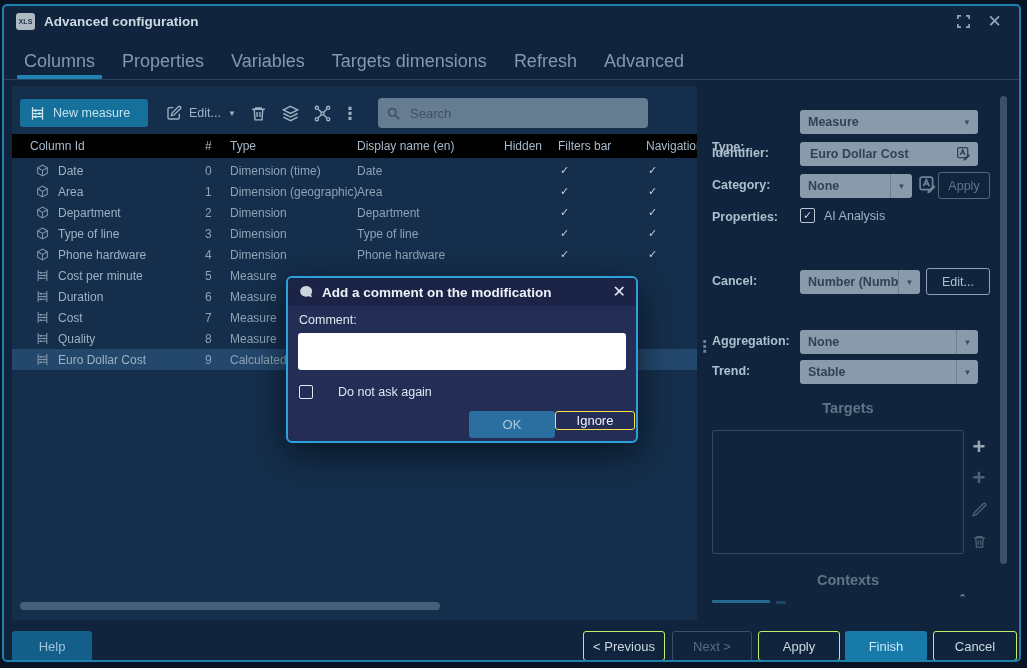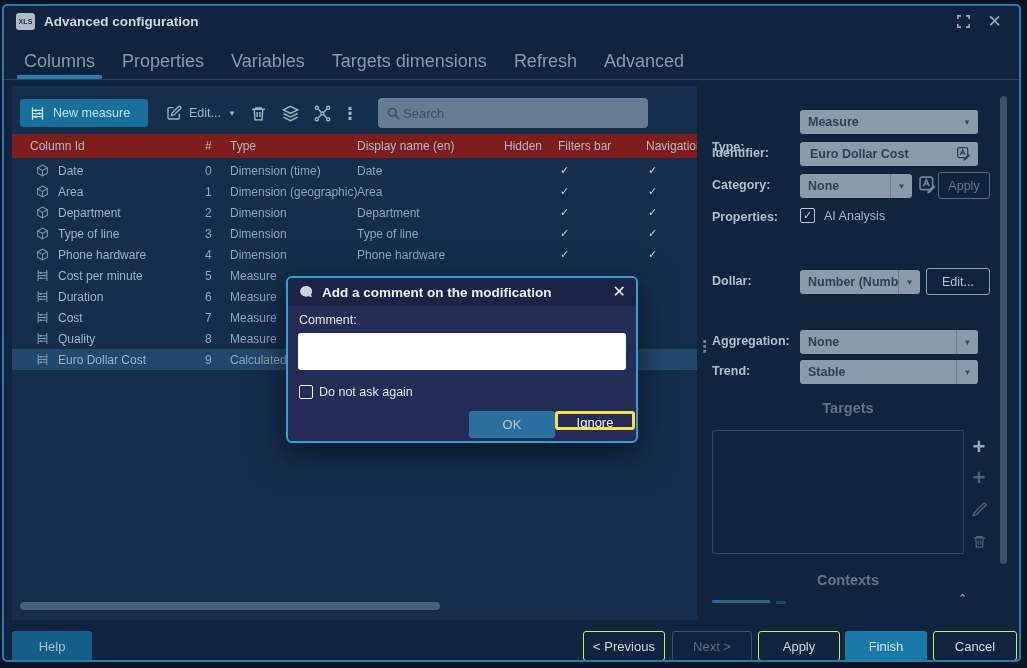--- a/index.html
+++ b/index.html
@@ -21,26 +21,26 @@
   .tab{position:relative;color:#8399ad;font-size:18px;height:100%;display:flex;align-items:center;cursor:pointer;}
   .tab.active::after{content:"";position:absolute;left:-7px;right:-7px;bottom:0;height:4px;background:#2083b4;border-radius:1px;}
 
   
   .left-panel{position:absolute;left:12px;top:86px;width:685px;height:534px;background:#142e4b;overflow:hidden;z-index:2;}
   .btn-new-measure{position:absolute;left:8px;top:13px;width:128px;height:28px;background:#15719b;border:none;border-radius:3px;color:#c0e2f0;font-size:12.5px;display:flex;align-items:center;gap:8px;padding:0 10px;cursor:pointer;}
   .edit-group{position:absolute;left:150px;top:13px;height:28px;display:flex;align-items:center;gap:7px;color:#9fb2c3;font-size:12.5px;cursor:pointer;padding:0 4px;}
   .caret{font-size:8px;color:#9fb2c3;}
   .tool-icon{position:absolute;top:19px;width:17px;height:17px;color:#9fb2c3;cursor:pointer;display:flex;align-items:center;justify-content:center;}
   .kebab{position:absolute;left:332px;top:14px;width:12px;height:26px;color:#9fb2c3;font-size:17px;font-weight:bold;display:flex;align-items:center;justify-content:center;cursor:pointer;}
-  .search-wrap{position:absolute;left:366px;top:12px;width:270px;height:30px;background:#667c90;border-radius:4px;display:flex;align-items:center;padding:0 8px;}
+  .search-wrap{position:absolute;left:366px;top:12px;width:270px;height:30px;background:#667c90;border-radius:4px;display:flex;align-items:center;padding:0 8px;gap:7px;}
   .search-wrap input{flex:1;background:transparent;border:none;outline:none;font-size:13px;color:#24384c;}
   .search-wrap input::placeholder{color:#3d5266;opacity:1;}
 
   .thead,.trow{display:grid;grid-template-columns:190px 18px 127px 147px 54px 88px 61px;align-items:center;}
-  .thead{position:absolute;left:0;top:48px;width:685px;height:24px;background:#7f1d1d;color:#a6bacc;font-size:12px;}
+  .thead{position:absolute;left:0;top:48px;width:685px;height:24px;background:#000000;color:#a6bacc;font-size:12px;}
   .thead span{padding-left:10px;white-space:nowrap;overflow:hidden;}
   .thead span:first-child{padding-left:18px;}
   .thead span:nth-child(2){padding-left:3px;}
   .tbody{position:absolute;left:0;top:74px;width:685px;}
   .trow{height:21px;font-size:12px;color:#8da3b6;cursor:pointer;}
   .trow.selected{background:#24476c;}
   .trow span{white-space:nowrap;}
   .c-id{padding-left:24px;display:flex;align-items:center;gap:9px;color:#9cb2c4;}
   .c-id .ric{width:13px;height:13px;display:inline-flex;flex:0 0 13px;}
   .c-num{padding-left:3px;}
@@ -83,24 +83,24 @@
   .bbtn.cancel{left:933px;width:84px;}
 
   
   .modal{position:absolute;left:286px;top:276px;width:352px;height:167px;background:#232d55;border:2px solid #2da2da;border-radius:6px;box-shadow:0 10px 34px rgba(0,0,0,.55);z-index:30;overflow:hidden;}
   .modal-head{height:28px;background:#1b2447;display:flex;align-items:center;gap:8px;padding:0 10px;}
   .modal-title{color:#edf1f6;font-size:13.5px;font-weight:bold;flex:1;}
   .modal-x{color:#e8edf3;font-size:16px;cursor:pointer;line-height:1;}
   .modal-body{position:relative;height:139px;}
   .comment-label{position:absolute;left:11px;top:7px;color:#dfe6ee;font-size:12.5px;}
   .comment-input{position:absolute;left:10px;top:27px;width:328px;height:37px;background:#ffffff;border:none;border-radius:3px;outline:none;padding:0 8px;font-size:13px;color:#233;}
-  .modal-check-row{position:absolute;left:11px;top:79px;display:flex;align-items:flex-start;gap:6px;color:#dfe6ee;font-size:12.5px;cursor:pointer;}
+  .modal-check-row{position:absolute;left:11px;top:79px;display:flex;align-items:flex-start;gap:25px;color:#dfe6ee;font-size:12.5px;cursor:pointer;}
   .modal-check-row .checkbox{width:14px;height:14px;border-color:#e3e9f0;}
   .btn-ok{position:absolute;left:181px;top:105px;width:86px;height:27px;background:#2a6fa0;border:none;border-radius:3px;color:#a9cade;font-size:13px;cursor:pointer;}
-  .btn-ignore{position:absolute;left:267px;top:105px;width:80px;height:19px;background:transparent;border:3px solid #fde047;border-radius:3px;color:#eef2f7;font-size:13px;cursor:pointer;}
+  .btn-ignore{position:absolute;left:267px;top:105px;width:80px;height:19px;background:transparent;border:1px solid #fde047;border-radius:3px;color:#eef2f7;font-size:13px;cursor:pointer;}
 </style>
 </head>
 <body>
 
 <div class="screen">
   <div class="window-bg"></div>
 
   <div class="titlebar">
     <span class="xls-badge">XLS</span>
     <span class="win-title">Advanced configuration</span>
@@ -388,21 +388,21 @@
     <button class="btn-outline dim" style="position:absolute;left:232px;top:86px;width:52px;height:27px;">Apply</button>
 
     <span class="plabel" style="top:124px;">Properties:</span>
     <span style="position:absolute;left:94px;top:122px;display:flex;align-items:center;gap:9px;cursor:pointer;">
       <span class="checkbox">
           <span>✓</span>
         </span>
       <span style="color:#9fb2c3;font-size:12.5px;">AI Analysis</span>
     </span>
 
-    <span class="plabel" style="top:188px;">Dollar:</span>
+    <span class="plabel" style="top:188px;">Cancel:</span>
     <div class="dropdown" style="left:94px;top:184px;width:120px;">
       <span class="dd-text">Number (Number)</span>
       <span class="dd-caret">▼</span>
     </div>
     <button class="btn-outline" style="position:absolute;left:220px;top:182px;width:64px;height:27px;">Edit...</button>
 
     <span class="plabel" style="top:248px;">Aggregation:</span>
     <div class="dropdown" style="left:94px;top:244px;width:178px;">
       <span class="dd-text">None</span>
       <span class="dd-caret">▼</span>

